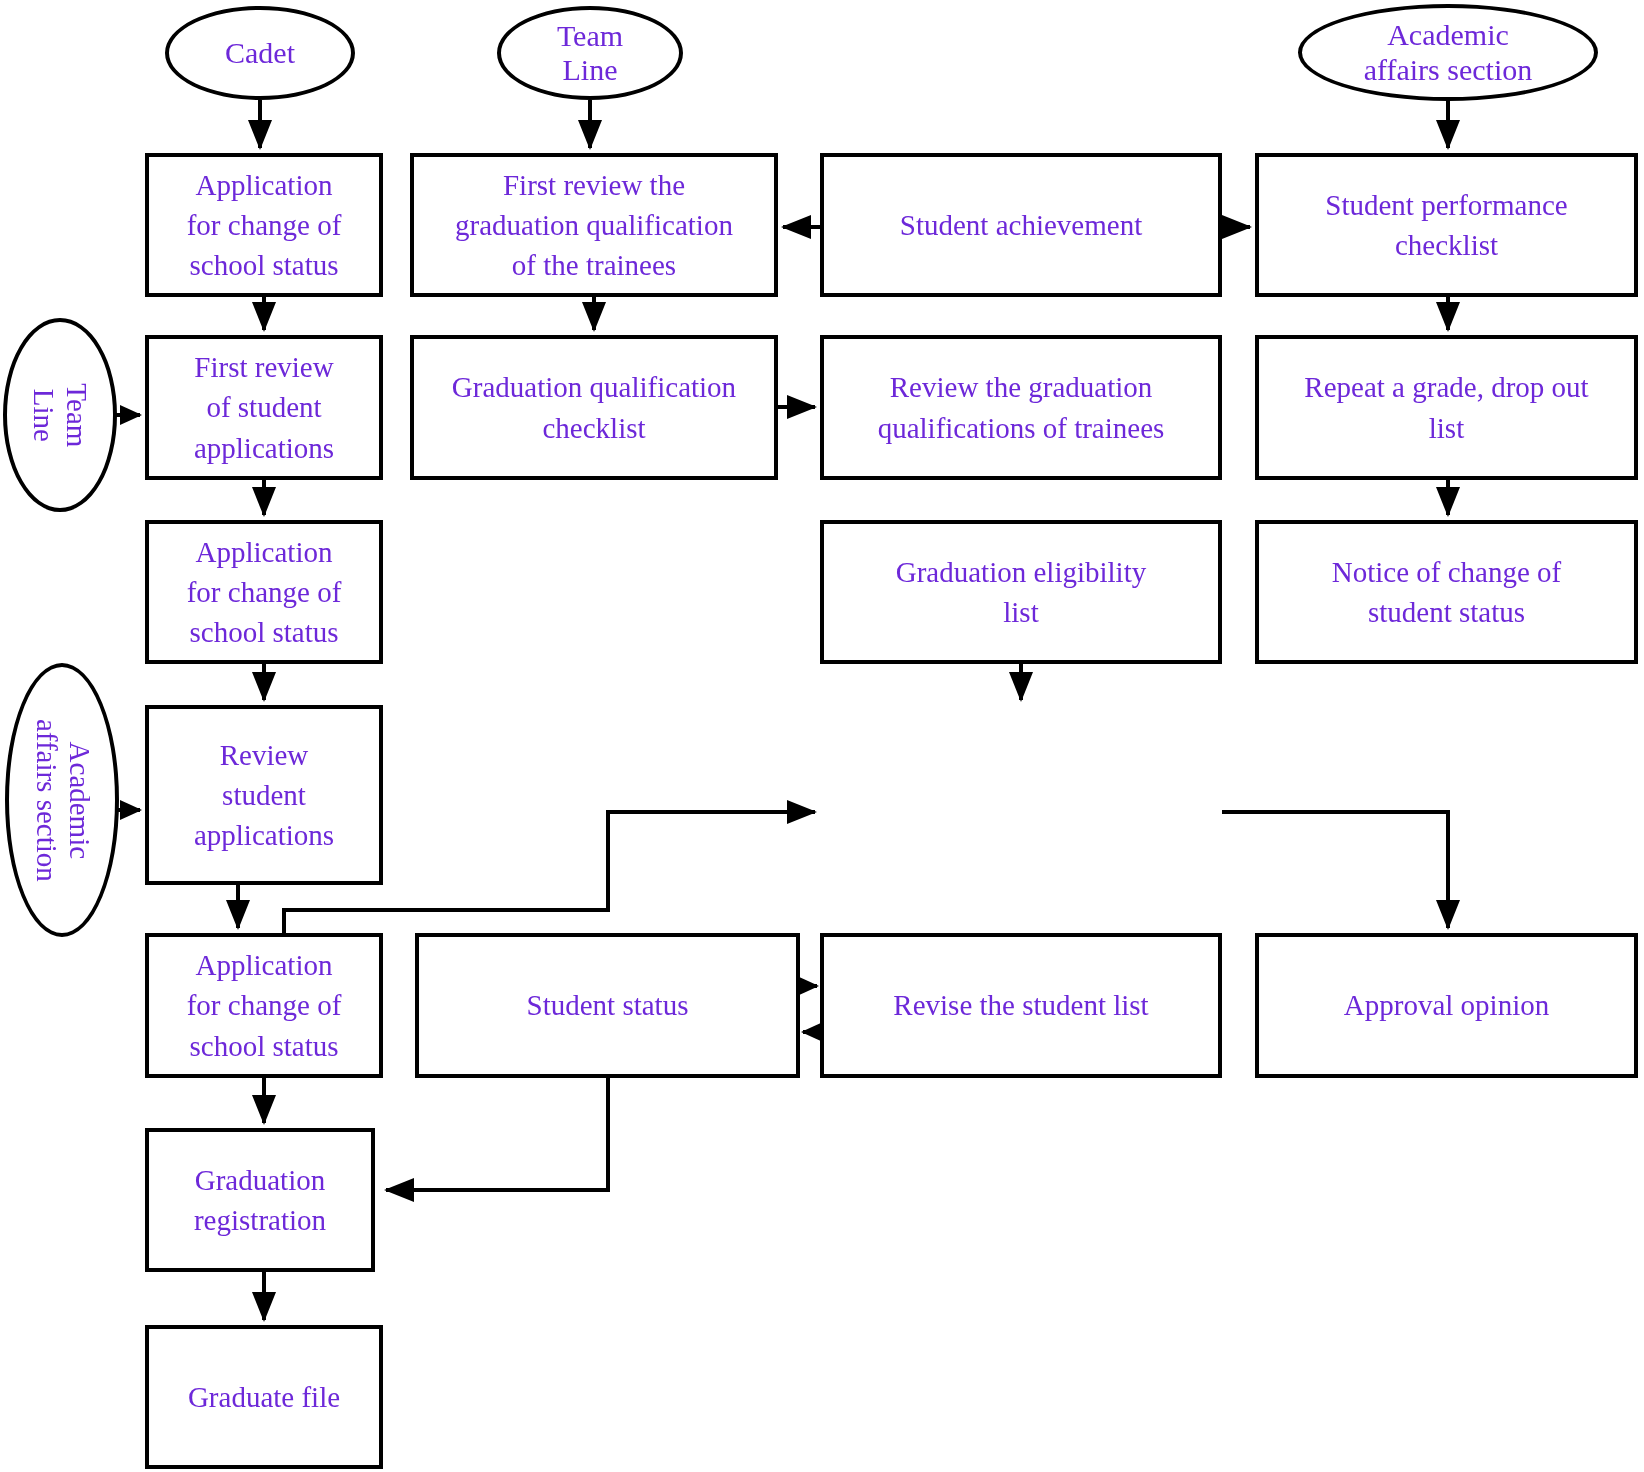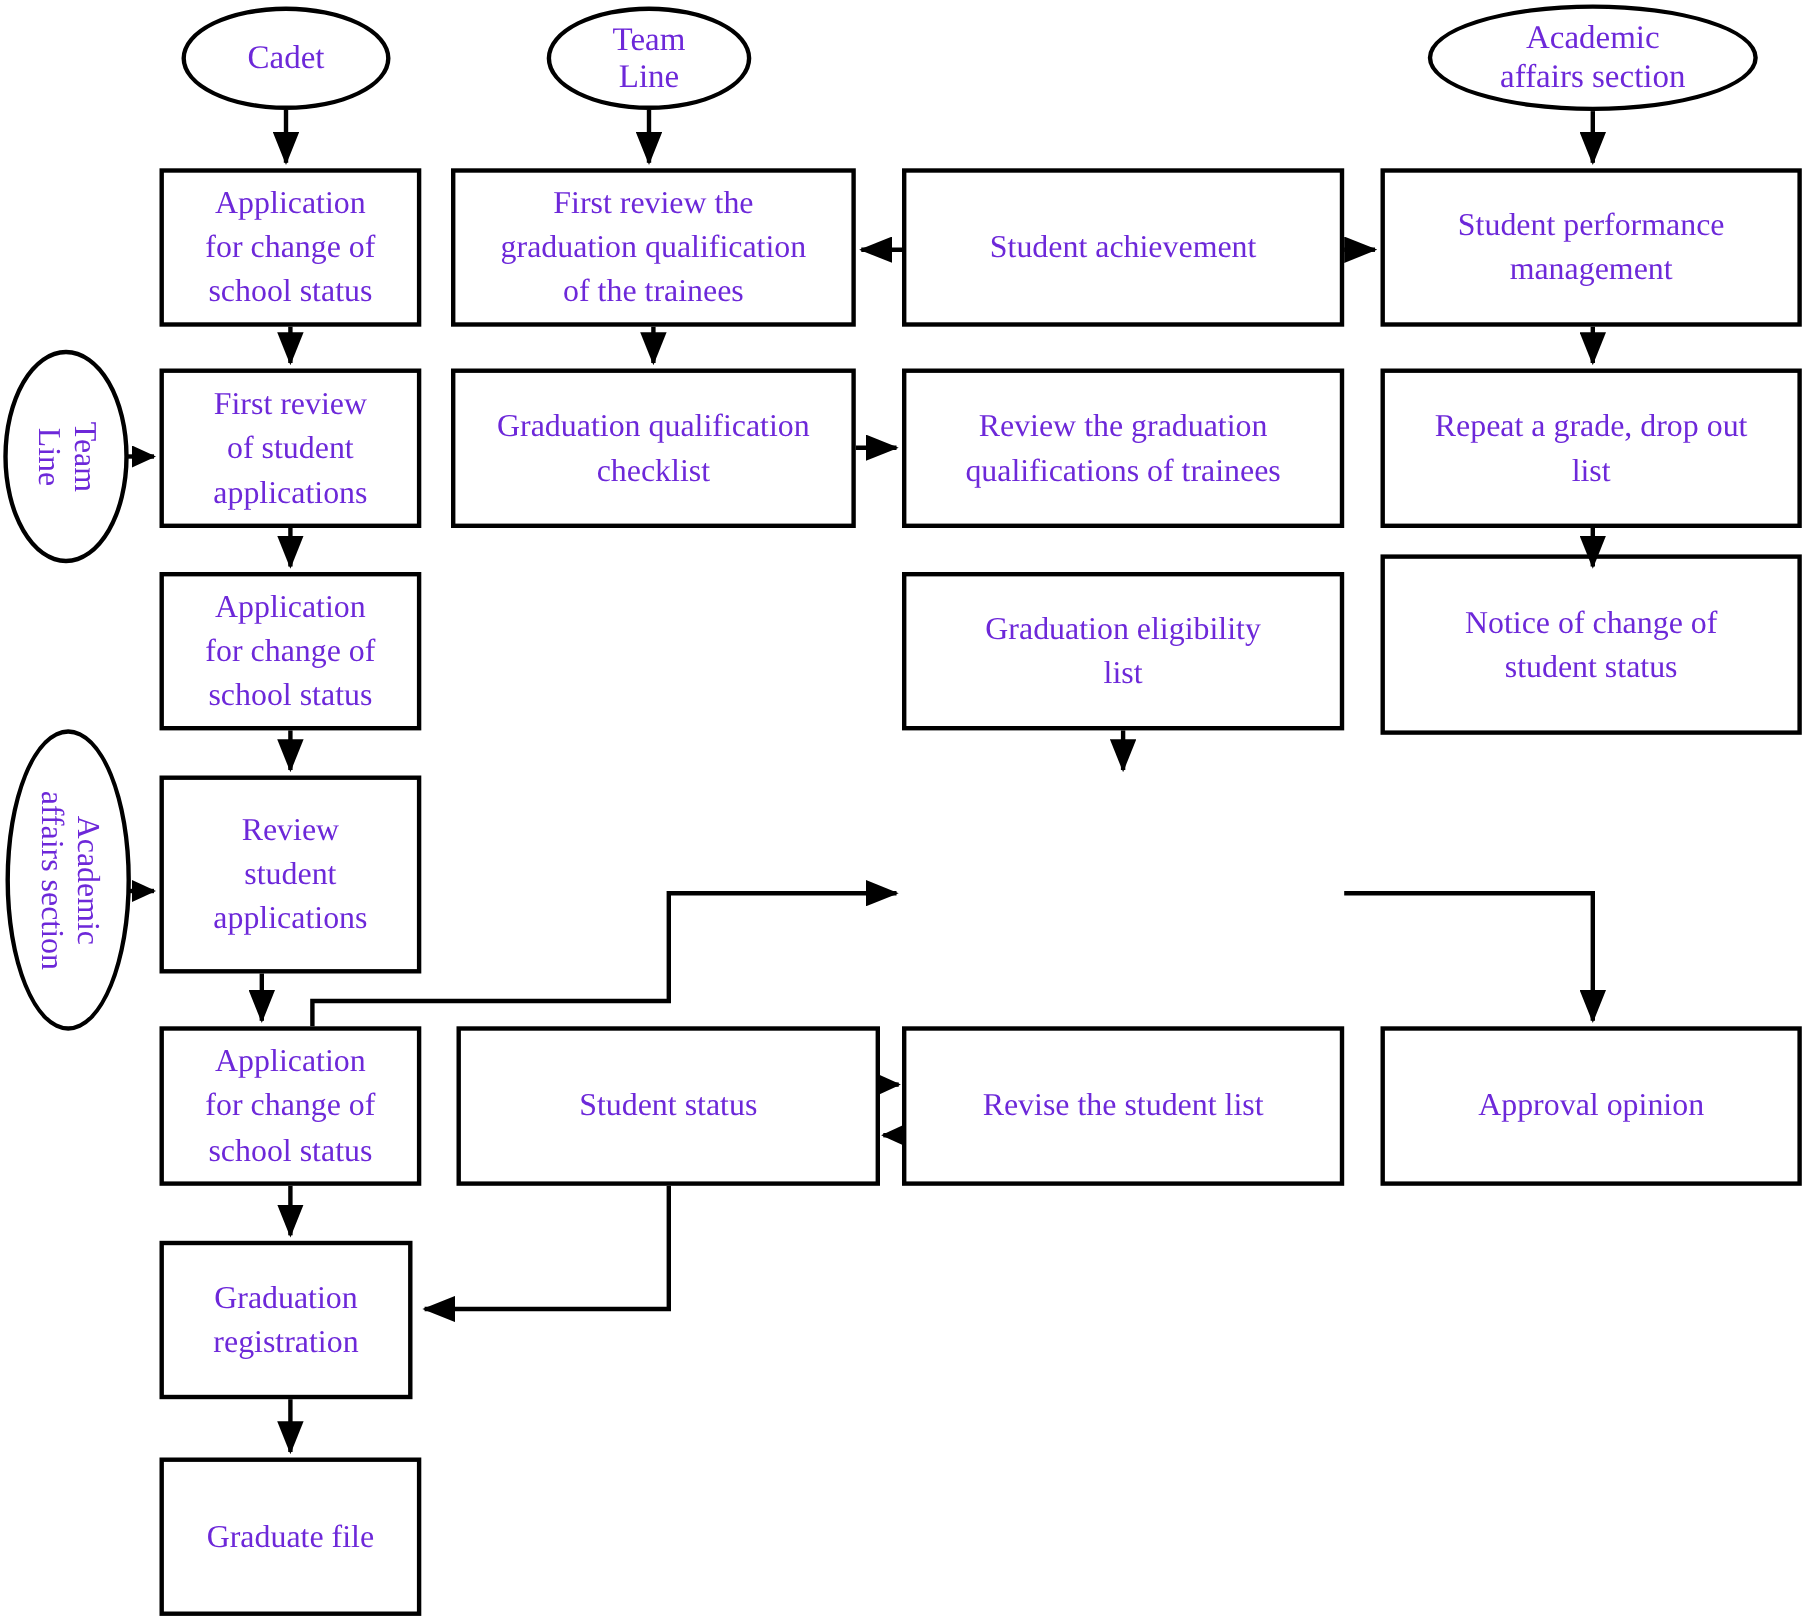--- a/index.html
+++ b/index.html
@@ -70,24 +70,24 @@
   <div class="box" style="left:410px;top:335px;width:368px;height:145px;">Graduation qualification
 checklist</div>
 
   <div class="box" style="left:820px;top:153px;width:402px;height:144px;">Student achievement</div>
   <div class="box" style="left:820px;top:335px;width:402px;height:145px;">Review the graduation
 qualifications of trainees</div>
   <div class="box" style="left:820px;top:520px;width:402px;height:144px;">Graduation eligibility
 list</div>
 
   <div class="box" style="left:1255px;top:153px;width:383px;height:144px;">Student performance
-management</div>
+checklist</div>
   <div class="box" style="left:1255px;top:335px;width:383px;height:145px;">Repeat a grade, drop out
 list</div>
-  <div class="box" style="left:1255px;top:504px;width:383px;height:164px;">Notice of change of
+  <div class="box" style="left:1255px;top:520px;width:383px;height:144px;">Notice of change of
 student status</div>
   <div class="box" style="left:1255px;top:933px;width:383px;height:145px;">Approval opinion</div>
 
   <div class="box" style="left:415px;top:933px;width:385px;height:145px;">Student status</div>
   <div class="box" style="left:820px;top:933px;width:402px;height:145px;">Revise the student list</div>
 
   <svg class="wires" width="1644" height="1472" viewBox="0 0 1644 1472">
     <defs>
       <marker id="ah" markerUnits="userSpaceOnUse" markerWidth="30" markerHeight="24" refX="28" refY="12" orient="auto">
         <path d="M0,0 L30,12 L0,24 Z" style="fill:#000;stroke:none;"></path>

